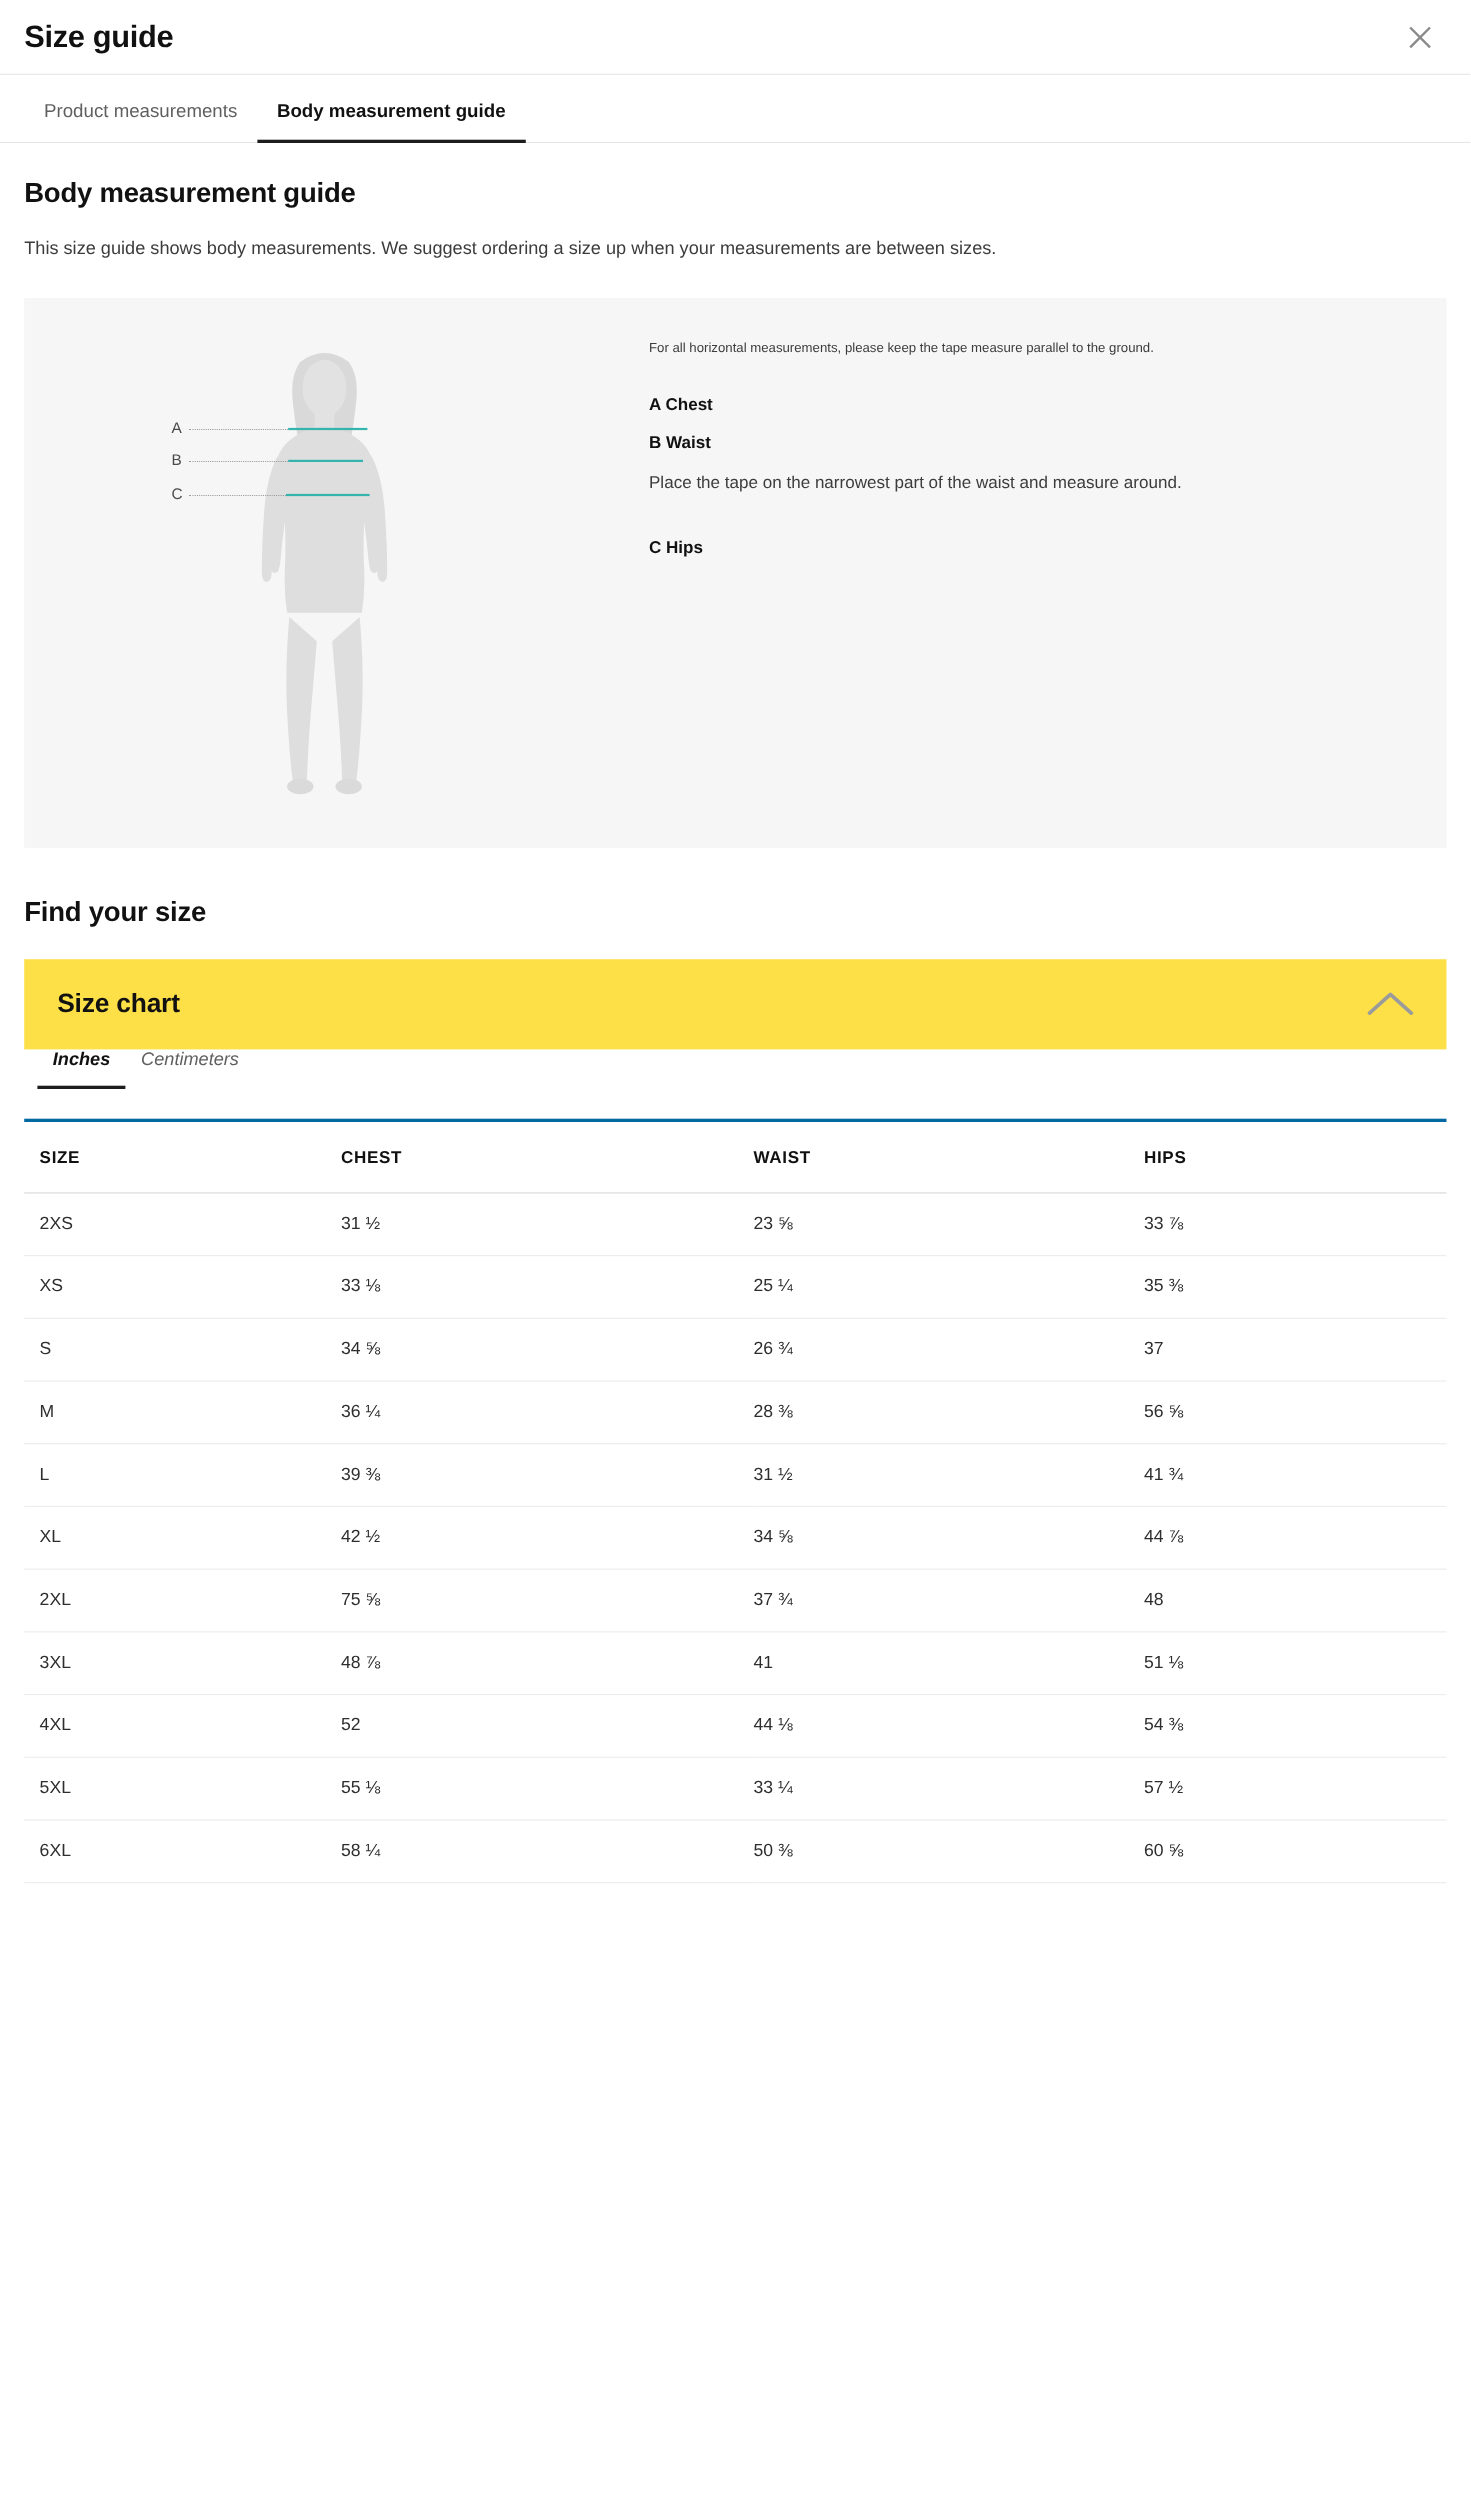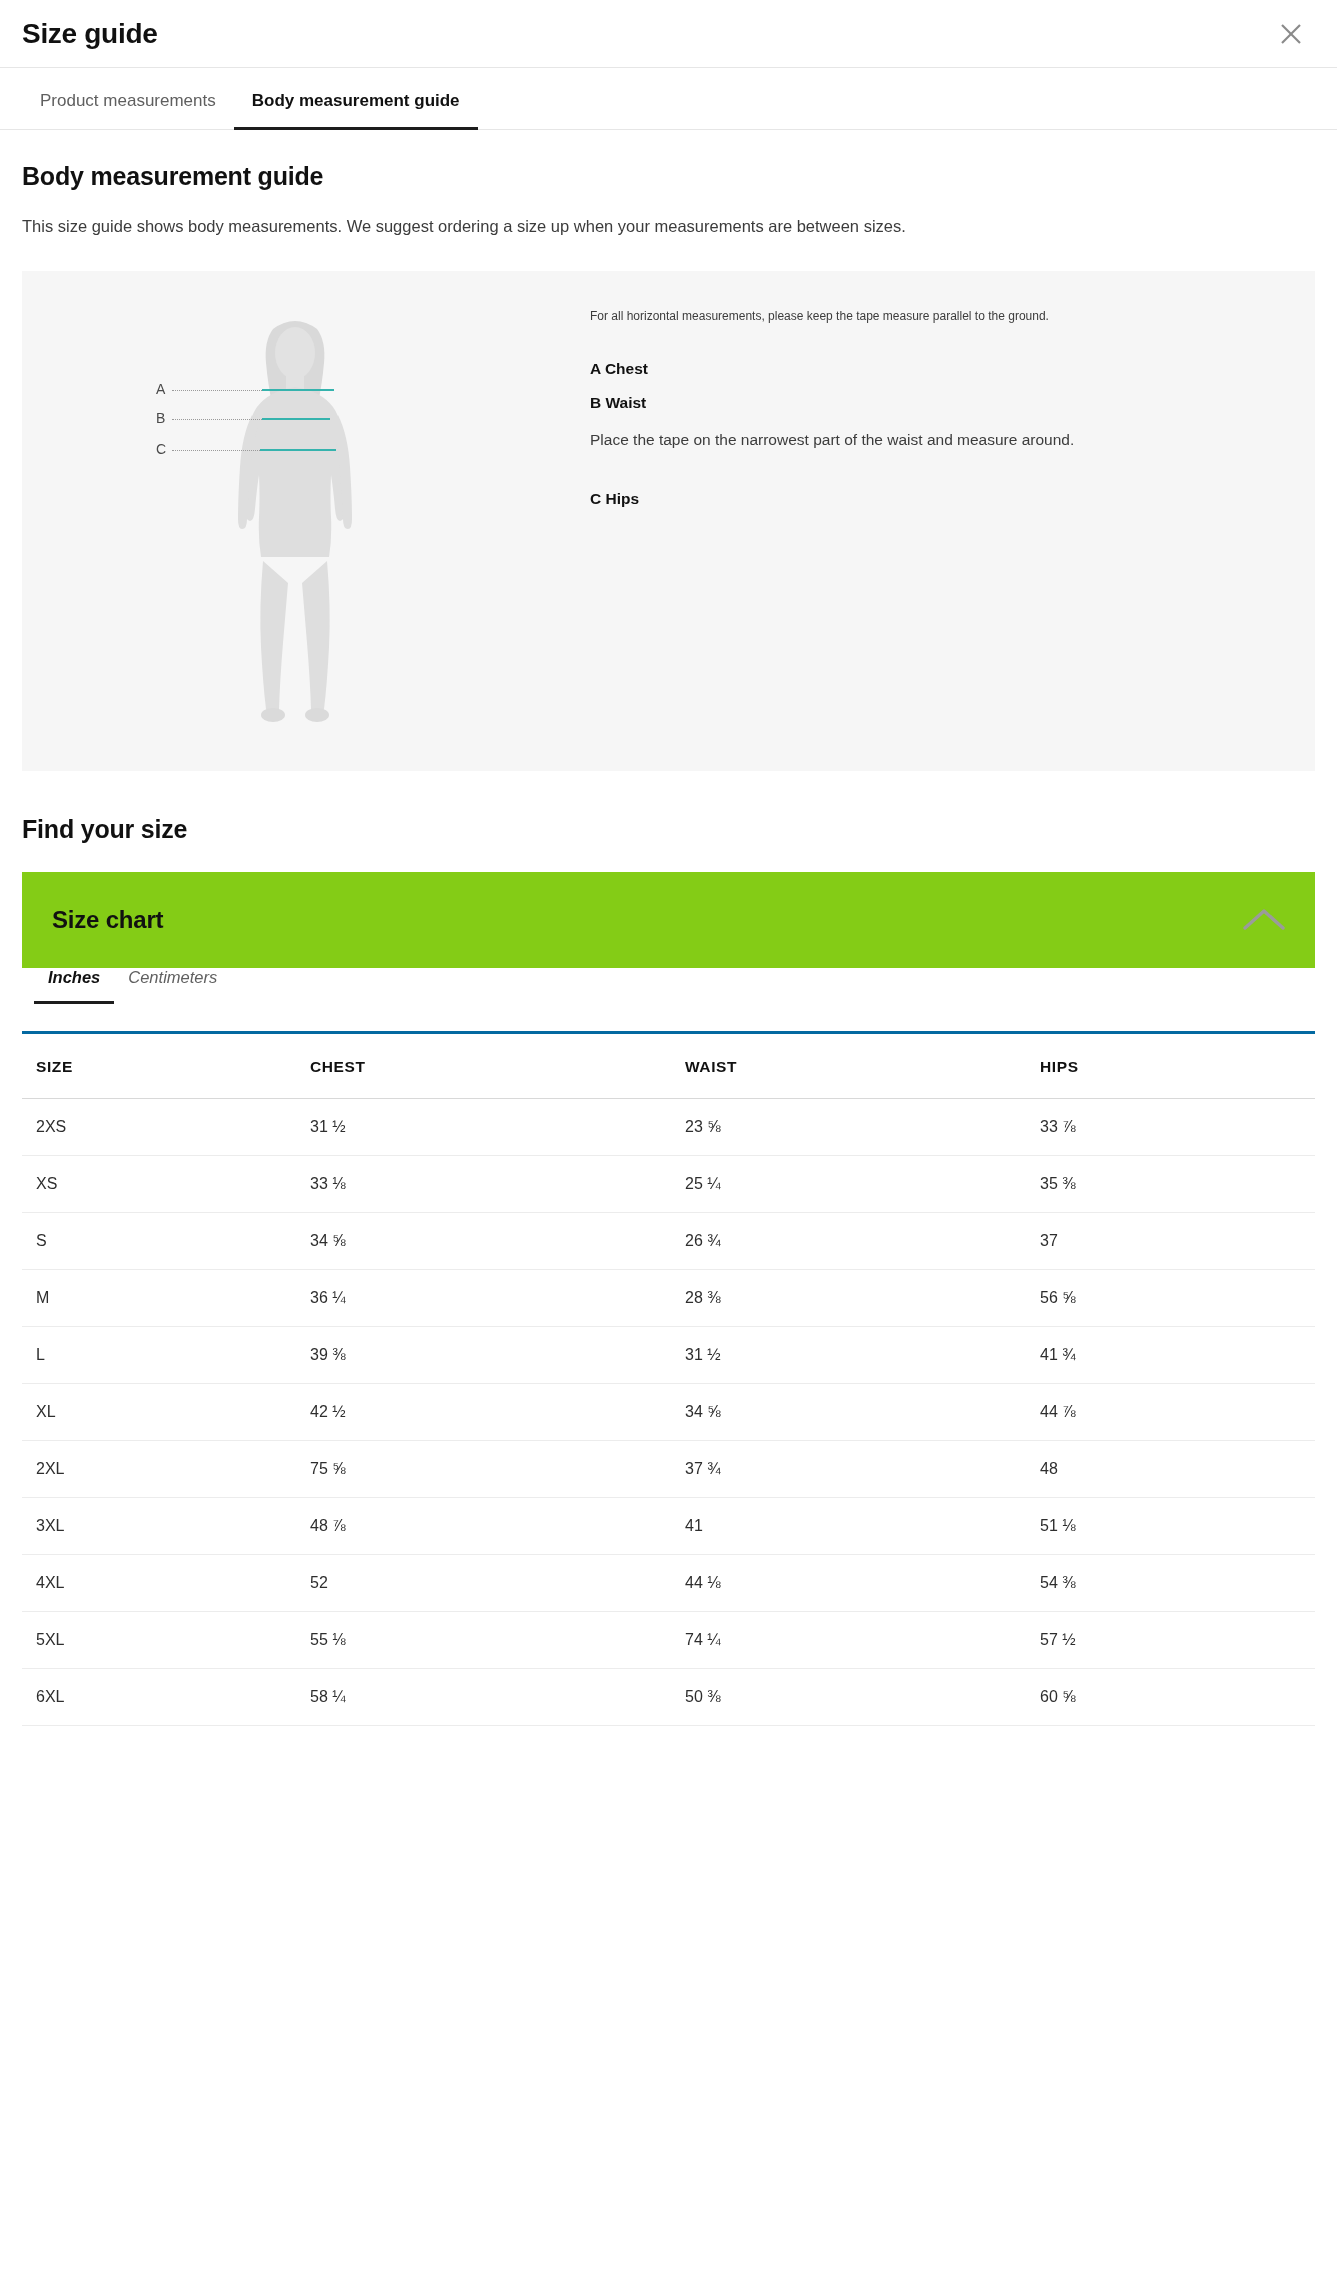--- a/index.html
+++ b/index.html
@@ -147,22 +147,22 @@
   .find-title {
     font-size: 25px;
     font-weight: bold;
     letter-spacing: -0.2px;
     margin: 44px 0 0 0;
     color: #111111;
   }
 
   .size-chart-header {
     margin-top: 28px;
-    background: #84cc16;
-    height: 96px;
+    background: #fde047;
+    height: 82px;
     display: flex;
     align-items: center;
     justify-content: space-between;
     padding: 0 28px 0 30px;
     cursor: pointer;
   }
   .size-chart-header h3 {
     margin: 0;
     font-size: 24px;
     font-weight: bold;
@@ -381,21 +381,21 @@
         </tr>
         <tr>
           <td>4XL</td>
           <td>52</td>
           <td>44 ⅛</td>
           <td>54 ⅜</td>
         </tr>
         <tr>
           <td>5XL</td>
           <td>55 ⅛</td>
-          <td>74 ¼</td>
+          <td>33 ¼</td>
           <td>57 ½</td>
         </tr>
         <tr>
           <td>6XL</td>
           <td>58 ¼</td>
           <td>50 ⅜</td>
           <td>60 ⅝</td>
         </tr>
       </tbody>
   </table>

